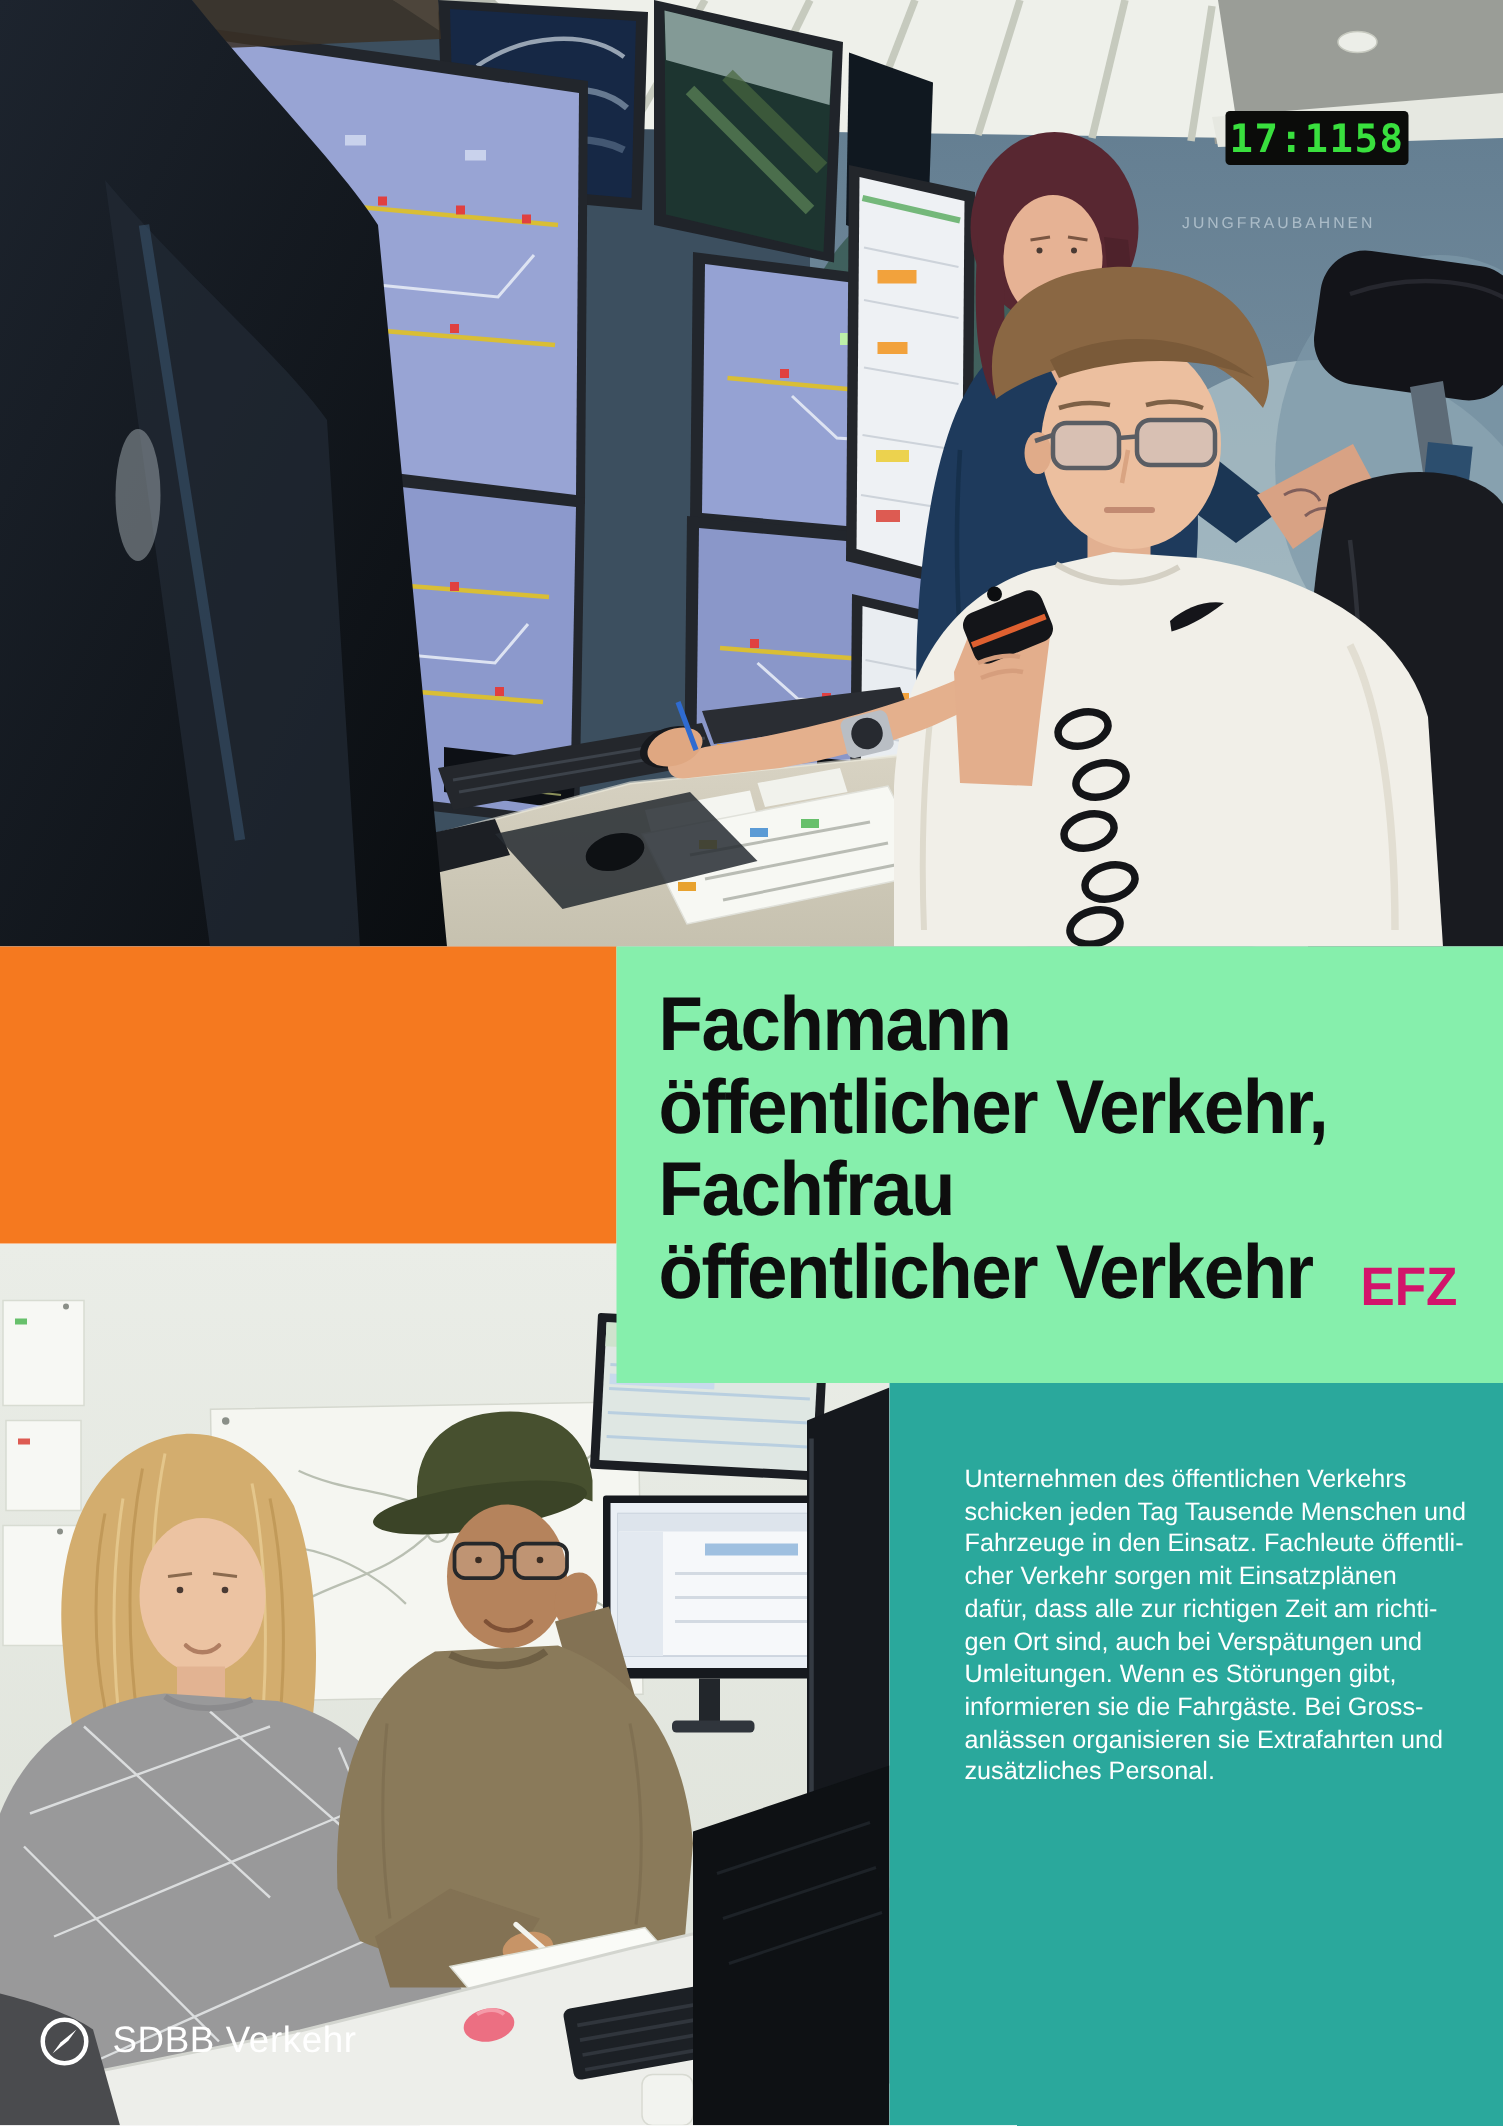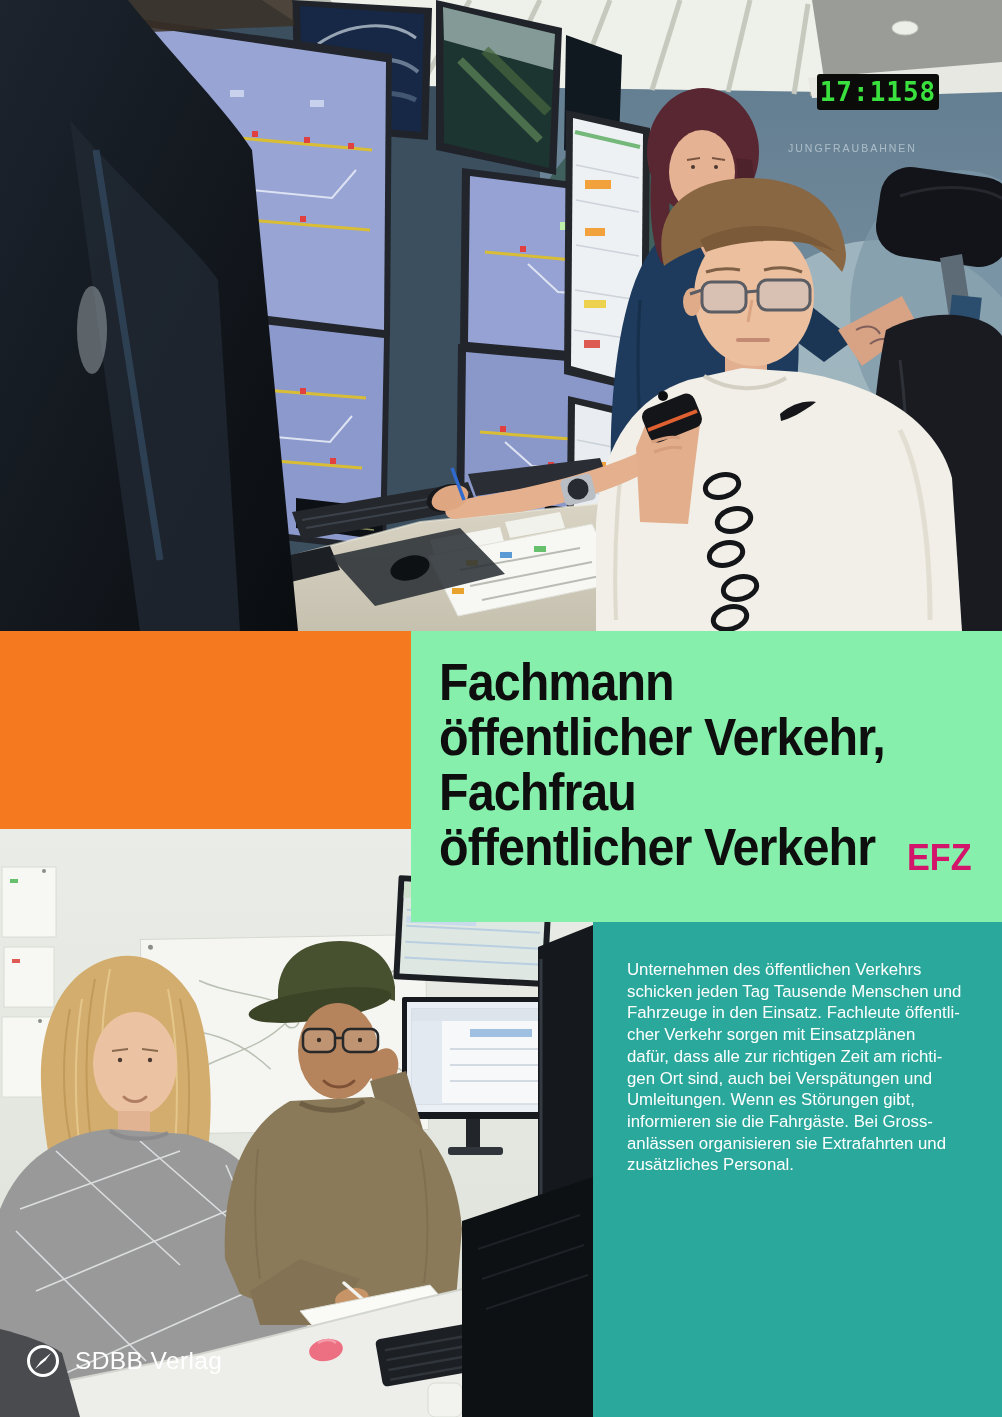--- a/index.html
+++ b/index.html
@@ -7,21 +7,21 @@
         font-family:"Liberation Sans",sans-serif;}
   .photo1{position:absolute;left:0;top:0;width:1002px;height:631px;z-index:1;}
   .photo2{position:absolute;left:0;top:829px;width:593px;height:588px;z-index:1;}
   .orange-block{position:absolute;left:0;top:631px;width:411px;height:198px;background:#f5791f;z-index:2;}
   .title-panel{position:absolute;left:411px;top:631px;width:591px;height:291px;background:#86efac;z-index:3;}
   .title{position:absolute;left:28px;top:24px;margin:0;font-size:51px;line-height:55px;font-weight:700;
          letter-spacing:-1px;color:#0e0e0e;white-space:pre-line;transform:scaleX(.95);transform-origin:left top;}
   .badge{position:absolute;left:496px;top:206px;font-size:36px;font-weight:700;color:#d3146b;
          transform:scaleX(.95);transform-origin:left top;letter-spacing:0;}
   .teal-panel{position:absolute;left:593px;top:922px;width:409px;height:495px;background:#2aa89c;z-index:3;}
-  .desc{position:absolute;left:34px;top:37px;width:358px;margin:0;font-size:16.8px;line-height:21.7px;
+  .desc{position:absolute;left:34px;top:37px;width:358px;margin:16px;font-size:16.8px;line-height:21.7px;
         color:#ffffff;white-space:pre-line;}
   .logo{position:absolute;left:21px;top:1339px;height:44px;display:flex;align-items:center;gap:10px;
         color:#ffffff;z-index:4;}
   .logo-icon{width:44px;height:44px;display:block;}
   .logo-text{font-size:24.5px;font-weight:400;letter-spacing:.4px;}
   svg{display:block;}
 </style>
 </head>
 <body>
 
@@ -497,16 +497,16 @@
 informieren sie die Fahrgäste. Bei Gross-
 anlässen organisieren sie Extrafahrten und
 zusätzliches Personal.</p>
   </div>
 
   <div class="logo">
     <svg class="logo-icon" viewBox="0 0 44 44">
       <circle cx="22" cy="22" r="14.5" fill="none" stroke="#ffffff" stroke-width="3"></circle>
       <path d="M30 14 L24.5 21.5 L14 30 L19.5 22.5 Z" fill="#ffffff"></path>
     </svg>
-    <span class="logo-text">SDBB Verlag</span>
+    <span class="logo-text">SDBB Verkehr</span>
   </div>
 
 </div>
 
 </body></html>

